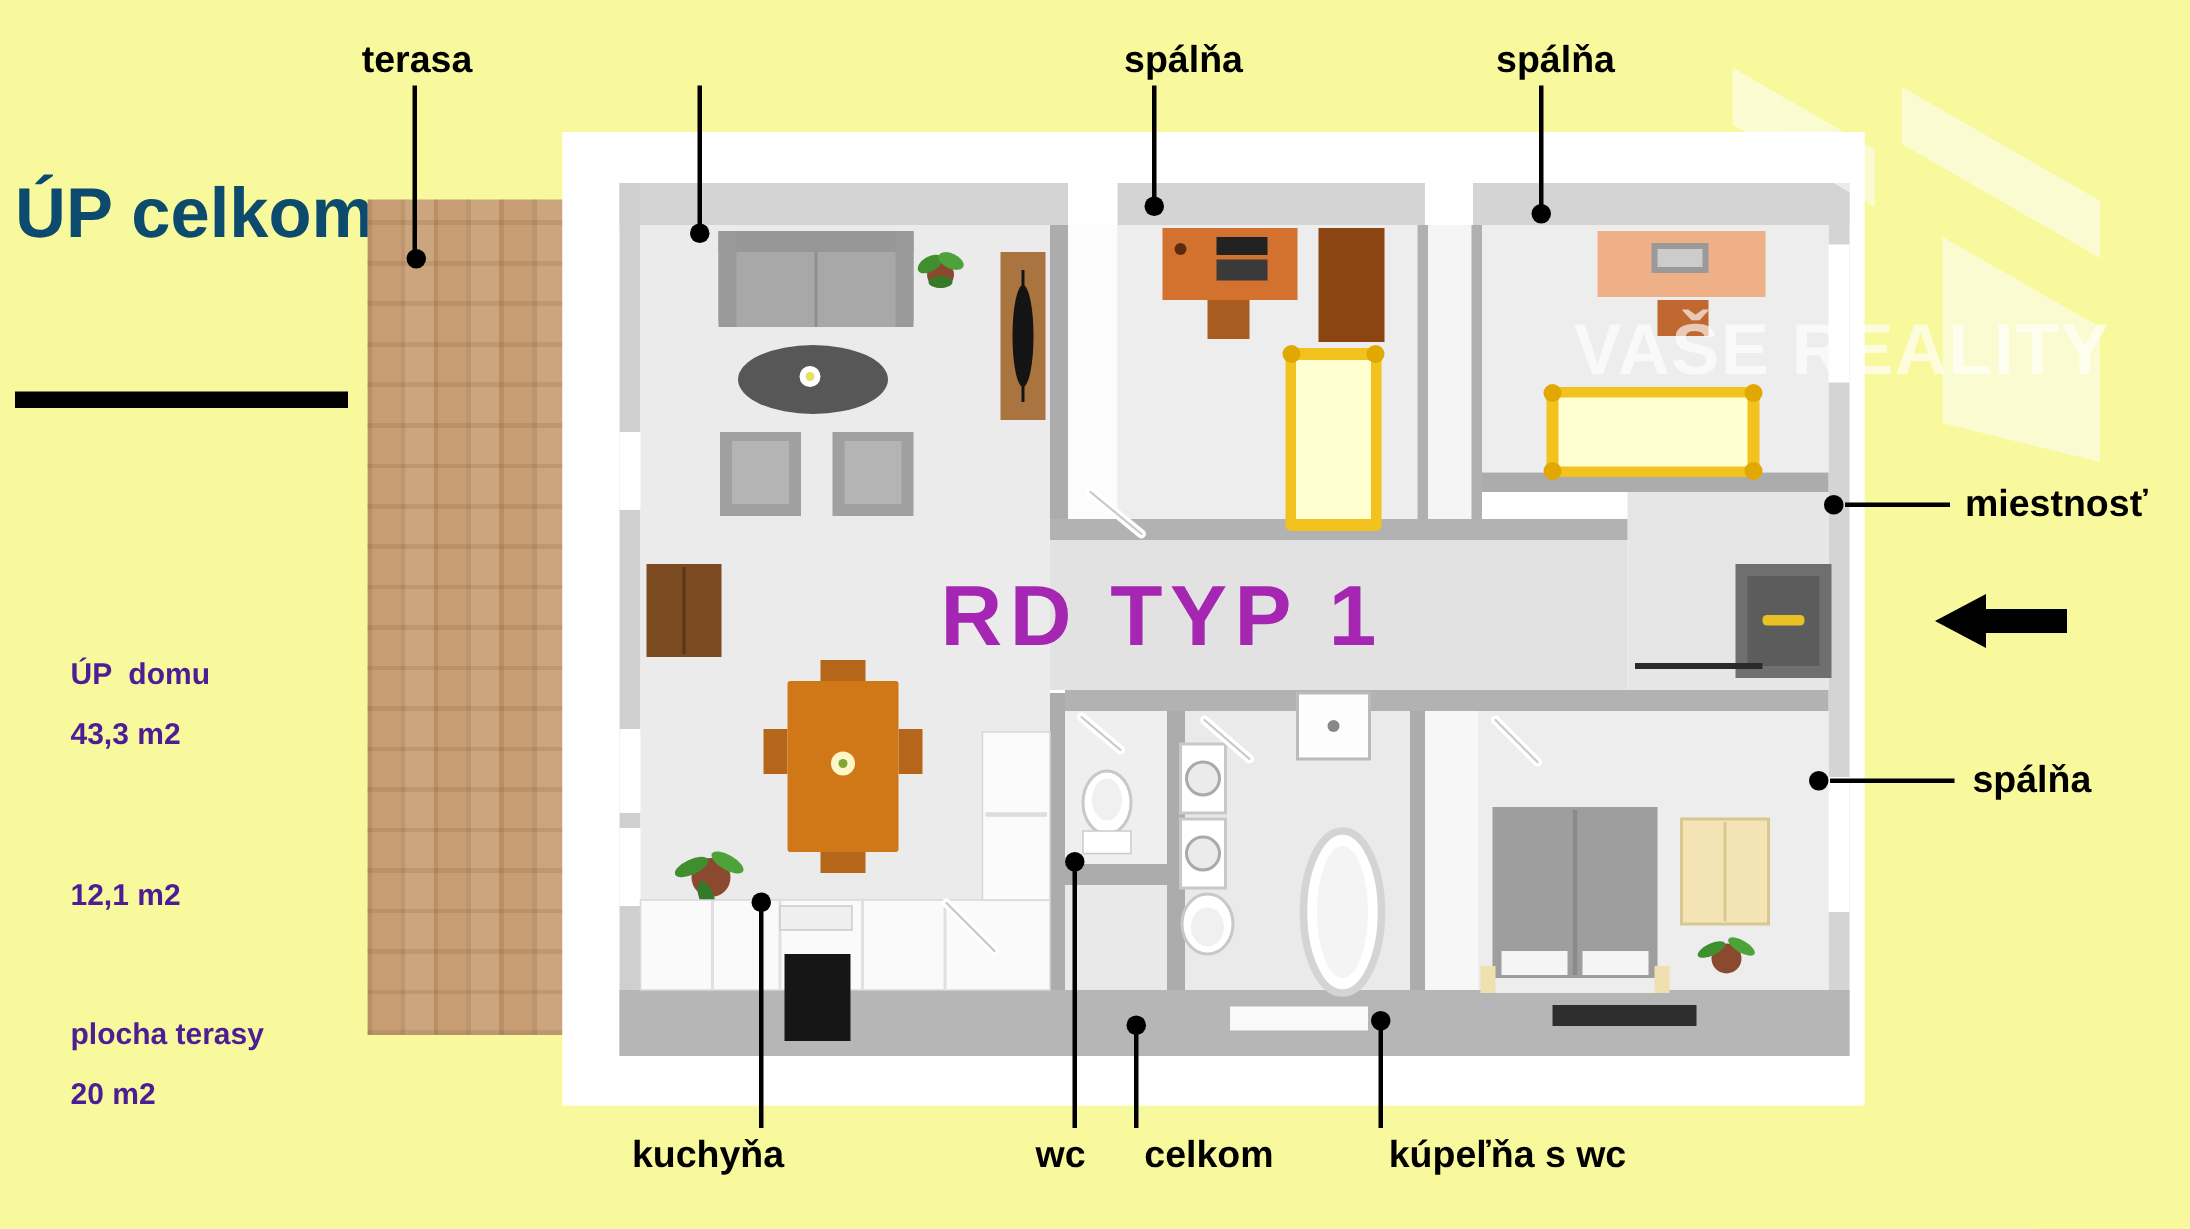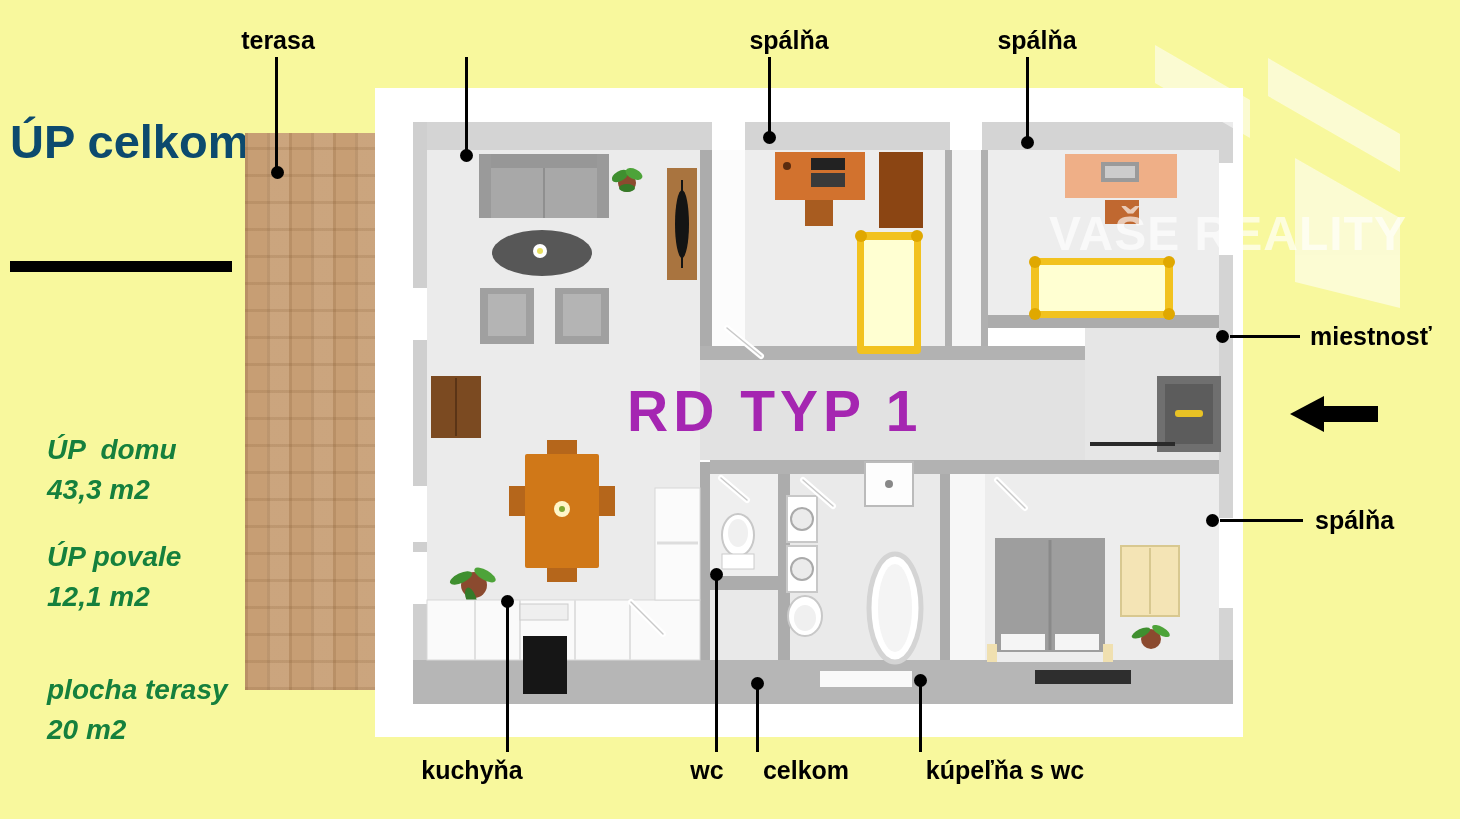--- a/index.html
+++ b/index.html
@@ -4,21 +4,21 @@
 <style>
   html,body{margin:0;padding:0;}
   #canvas{
     position:relative;width:1460px;height:819px;overflow:hidden;
     background:#F8F89D;
     font-family:"Liberation Sans",sans-serif;
   }
   
   .big-title{position:absolute;left:10px;font-size:47px;font-weight:bold;color:#0c4a6e;white-space:pre;}
   .title-bar{position:absolute;left:10px;top:261px;width:222px;height:11px;background:#000;}
-  .stat{position:absolute;left:47px;font-size:28px;font-weight:bold;color:#15803d;white-space:pre;line-height:40px;font-style:italic;}
+  .stat{position:absolute;left:47px;font-size:20px;font-weight:bold;color:#4c1d95;white-space:pre;line-height:40px;}
   
   .terrace{
     position:absolute;left:245px;top:133px;width:130px;height:557px;
     background-color:#C79E74;
     background-image:
       repeating-linear-gradient(90deg, rgba(120,80,40,.18) 0 3px, transparent 3px 22px),
       repeating-linear-gradient(0deg, rgba(120,80,40,.16) 0 3px, transparent 3px 27px),
       repeating-linear-gradient(90deg, transparent 0 22px, rgba(255,255,255,.07) 22px 44px);
   }
   
@@ -50,21 +50,20 @@
 </head>
 <body>
 
 <div id="canvas">
 
   <div class="big-title" style="top:114px">ÚP celkom</div>
   <div class="title-bar"></div>
 
   <div class="stat" style="top:430px">ÚP  domu</div>
   <div class="stat" style="top:470px">43,3 m2</div>
-  <div class="stat" style="top:537px">ÚP povale</div>
   <div class="stat" style="top:577px">12,1 m2</div>
   <div class="stat" style="top:670px">plocha terasy</div>
   <div class="stat" style="top:710px">20 m2</div>
 
   <div class="terrace"></div>
 
   <div class="plan">
     <svg width="868" height="649" viewBox="0 0 868 649">
 
       <rect x="0" y="0" width="868" height="649" fill="#FFFFFF"></rect>

